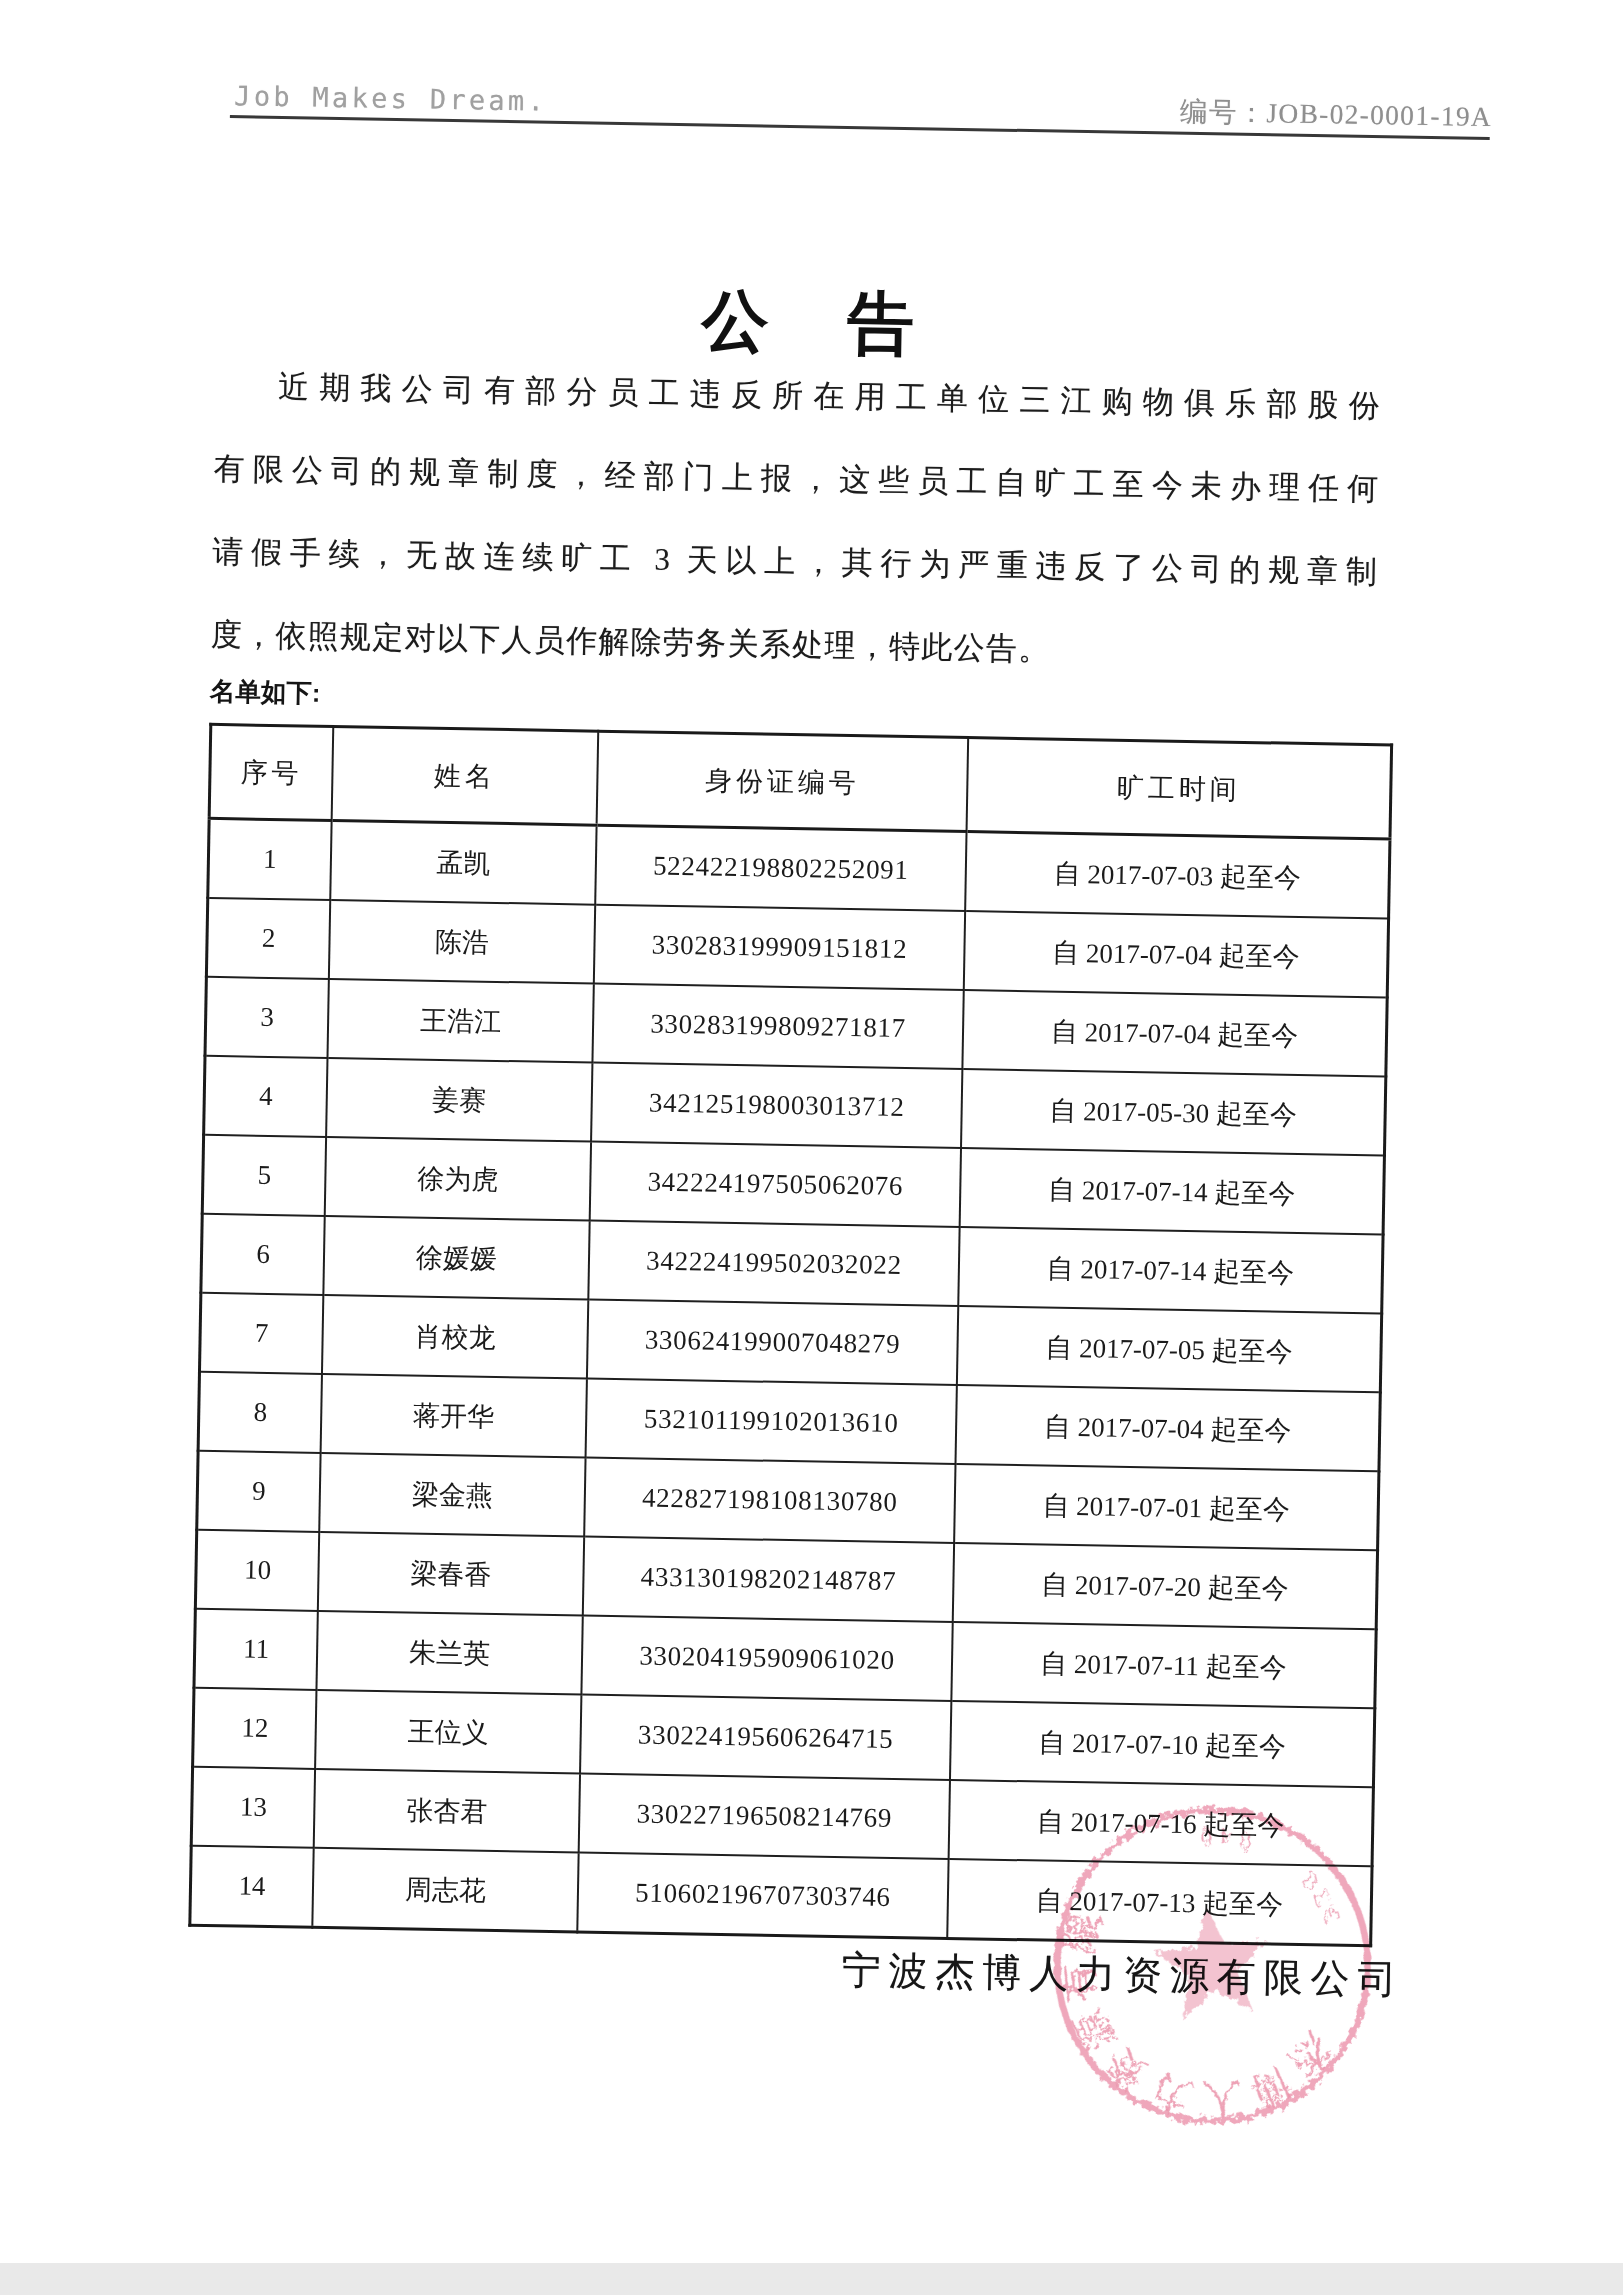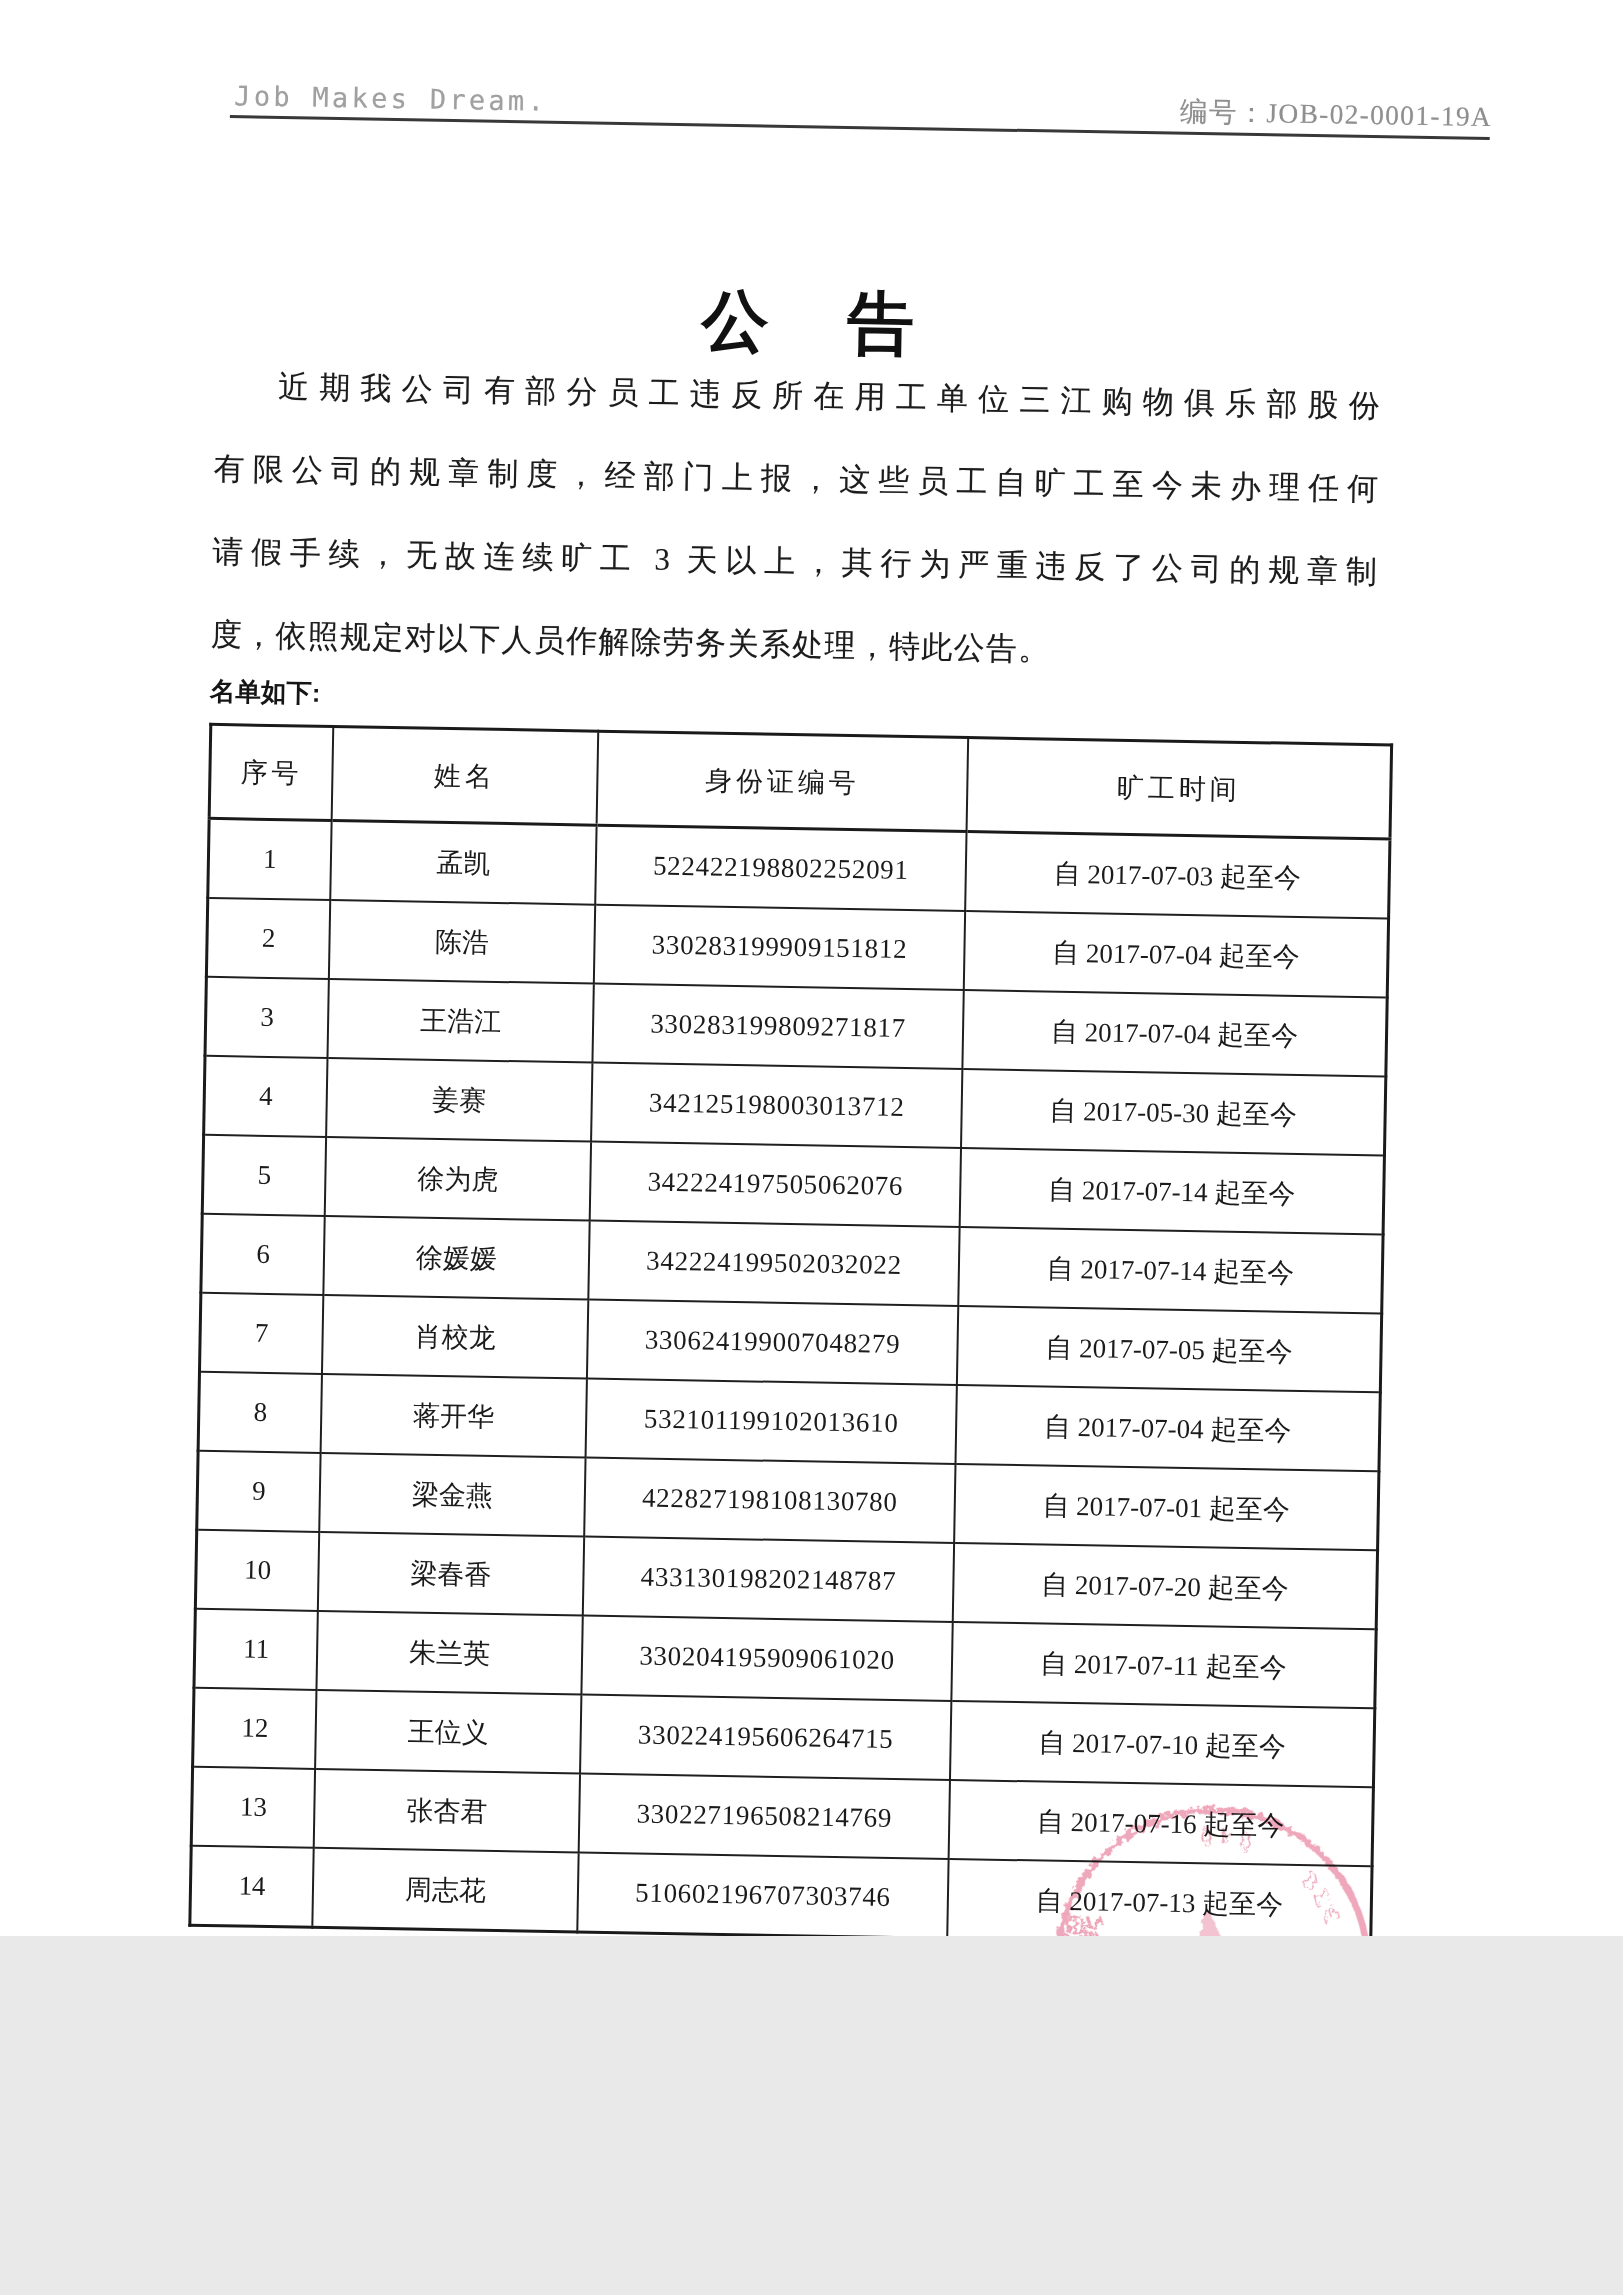--- a/index.html
+++ b/index.html
@@ -1,17 +1,17 @@
 <!DOCTYPE html>
 <html style="font-size:10.5px"><head>
 <meta charset="utf-8">
 <style>
   html,body{margin:0;padding:0;background:#e9e9e9;}
   .page{
-    position:relative;width:1623px;height:1936px;background:#ffffff;
+    position:relative;width:1623px;height:2263px;background:#ffffff;
     overflow:hidden;font-family:"Liberation Serif","DejaVu Serif",serif;color:#1e1e1e;
   }
   
   .doc{
     position:absolute;left:0;top:0;width:1623px;height:2295px;
     transform:rotate(1deg);transform-origin:223px 111px;
   }
   .slogan{
     position:absolute;left:234px;top:80px;
     font-family:"DejaVu Sans Mono","Liberation Mono",monospace;

